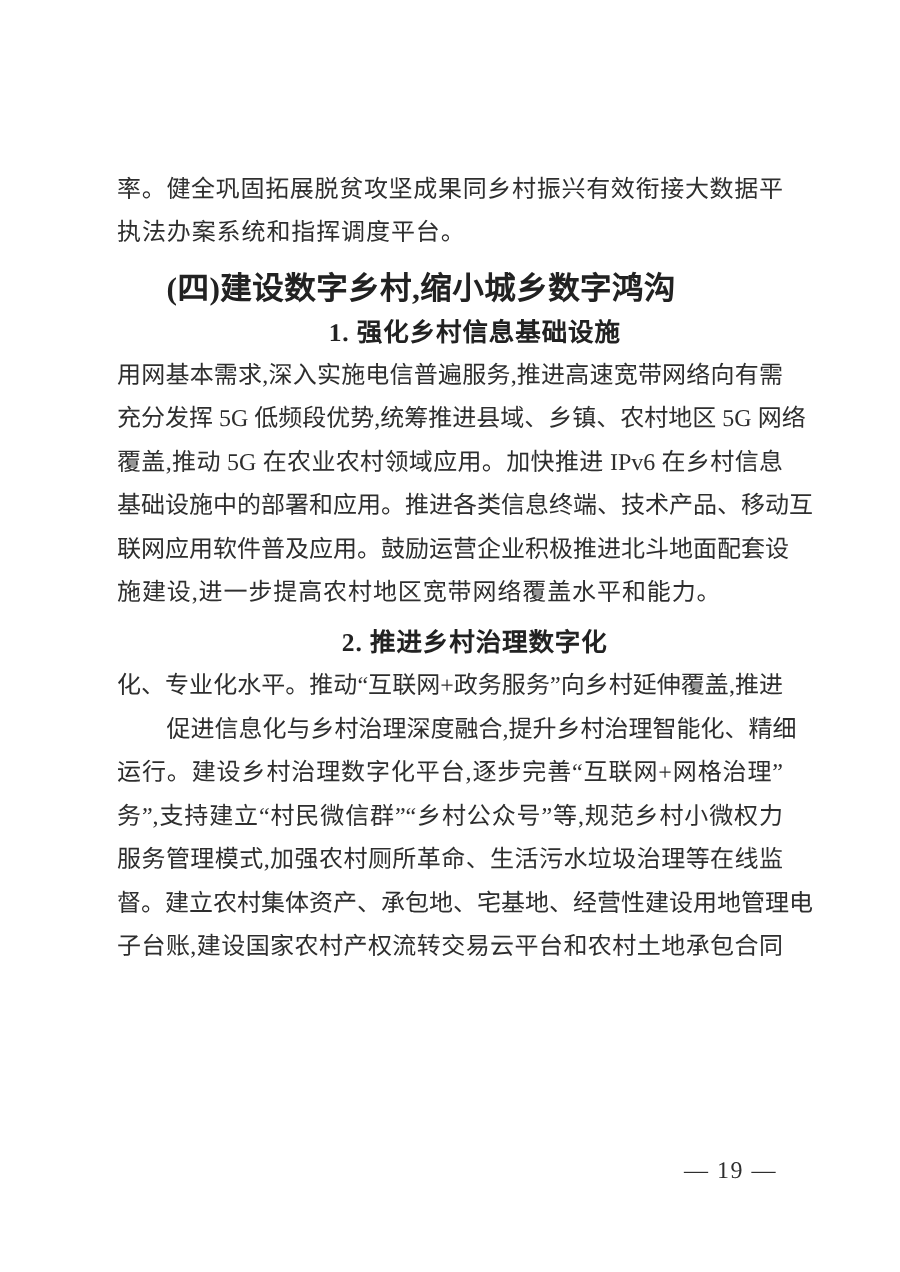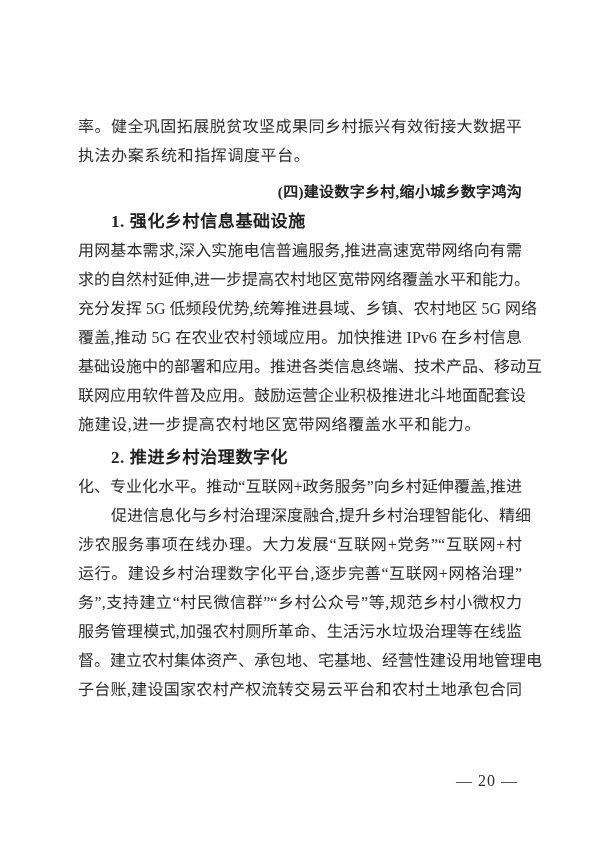--- a/index.html
+++ b/index.html
@@ -42,35 +42,35 @@
     text-indent: 33px;
   }
   .line.short {
     text-align-last: left;
     letter-spacing: 0.6px;
   }
   .section-heading {
     height: 29px;
     line-height: 29px;
     margin-top: 8px;
-    font-size: 15px;
+    font-size: 21px;
     font-weight: 700;
     text-indent: 33px;
     color: #222222;
     letter-spacing: 0.3px;
-    text-align: right;
   }
   .sub-heading {
     height: 29px;
     line-height: 29px;
     font-size: 17px;
     font-weight: 700;
     text-indent: 33px;
     color: #222222;
     letter-spacing: 0.6px;
+    text-align: center;
   }
   .sub-heading.gap {
     margin-top: 4px;
   }
   .page-footer {
     position: absolute;
     top: 756px;
     right: 82px;
     font-size: 16px;
     letter-spacing: 1px;
@@ -88,38 +88,36 @@
         <div class="line">率。健全巩固拓展脱贫攻坚成果同乡村振兴有效衔接大数据平</div>
         <div class="line short">执法办案系统和指挥调度平台。</div>
       </div>
 
     <div class="section-heading">(四)建设数字乡村,缩小城乡数字鸿沟</div>
 
     <div class="sub-heading">1. 强化乡村信息基础设施</div>
 
     <div>
         <div class="line">用网基本需求,深入实施电信普遍服务,推进高速宽带网络向有需</div>
-        <div class="line">求的自然村延伸,进一步提高农村地区宽带网络覆盖水平和能力。</div>
         <div class="line">充分发挥 5G 低频段优势,统筹推进县域、乡镇、农村地区 5G 网络</div>
         <div class="line">覆盖,推动 5G 在农业农村领域应用。加快推进 IPv6 在乡村信息</div>
         <div class="line">基础设施中的部署和应用。推进各类信息终端、技术产品、移动互</div>
         <div class="line">联网应用软件普及应用。鼓励运营企业积极推进北斗地面配套设</div>
         <div class="line short">施建设,进一步提高农村地区宽带网络覆盖水平和能力。</div>
       </div>
 
     <div class="sub-heading gap">2. 推进乡村治理数字化</div>
 
     <div>
         <div class="line">化、专业化水平。推动“互联网+政务服务”向乡村延伸覆盖,推进</div>
         <div class="line indent">促进信息化与乡村治理深度融合,提升乡村治理智能化、精细</div>
-        <div class="line">涉农服务事项在线办理。大力发展“互联网+党务”“互联网+村</div>
         <div class="line">运行。建设乡村治理数字化平台,逐步完善“互联网+网格治理”</div>
         <div class="line">务”,支持建立“村民微信群”“乡村公众号”等,规范乡村小微权力</div>
         <div class="line">服务管理模式,加强农村厕所革命、生活污水垃圾治理等在线监</div>
         <div class="line">督。建立农村集体资产、承包地、宅基地、经营性建设用地管理电</div>
         <div class="line">子台账,建设国家农村产权流转交易云平台和农村土地承包合同</div>
       </div>
 
   </div>
 
-  <div class="page-footer">— 20 —</div>
+  <div class="page-footer">— 19 —</div>
 
 </div>
 
 </body></html>

